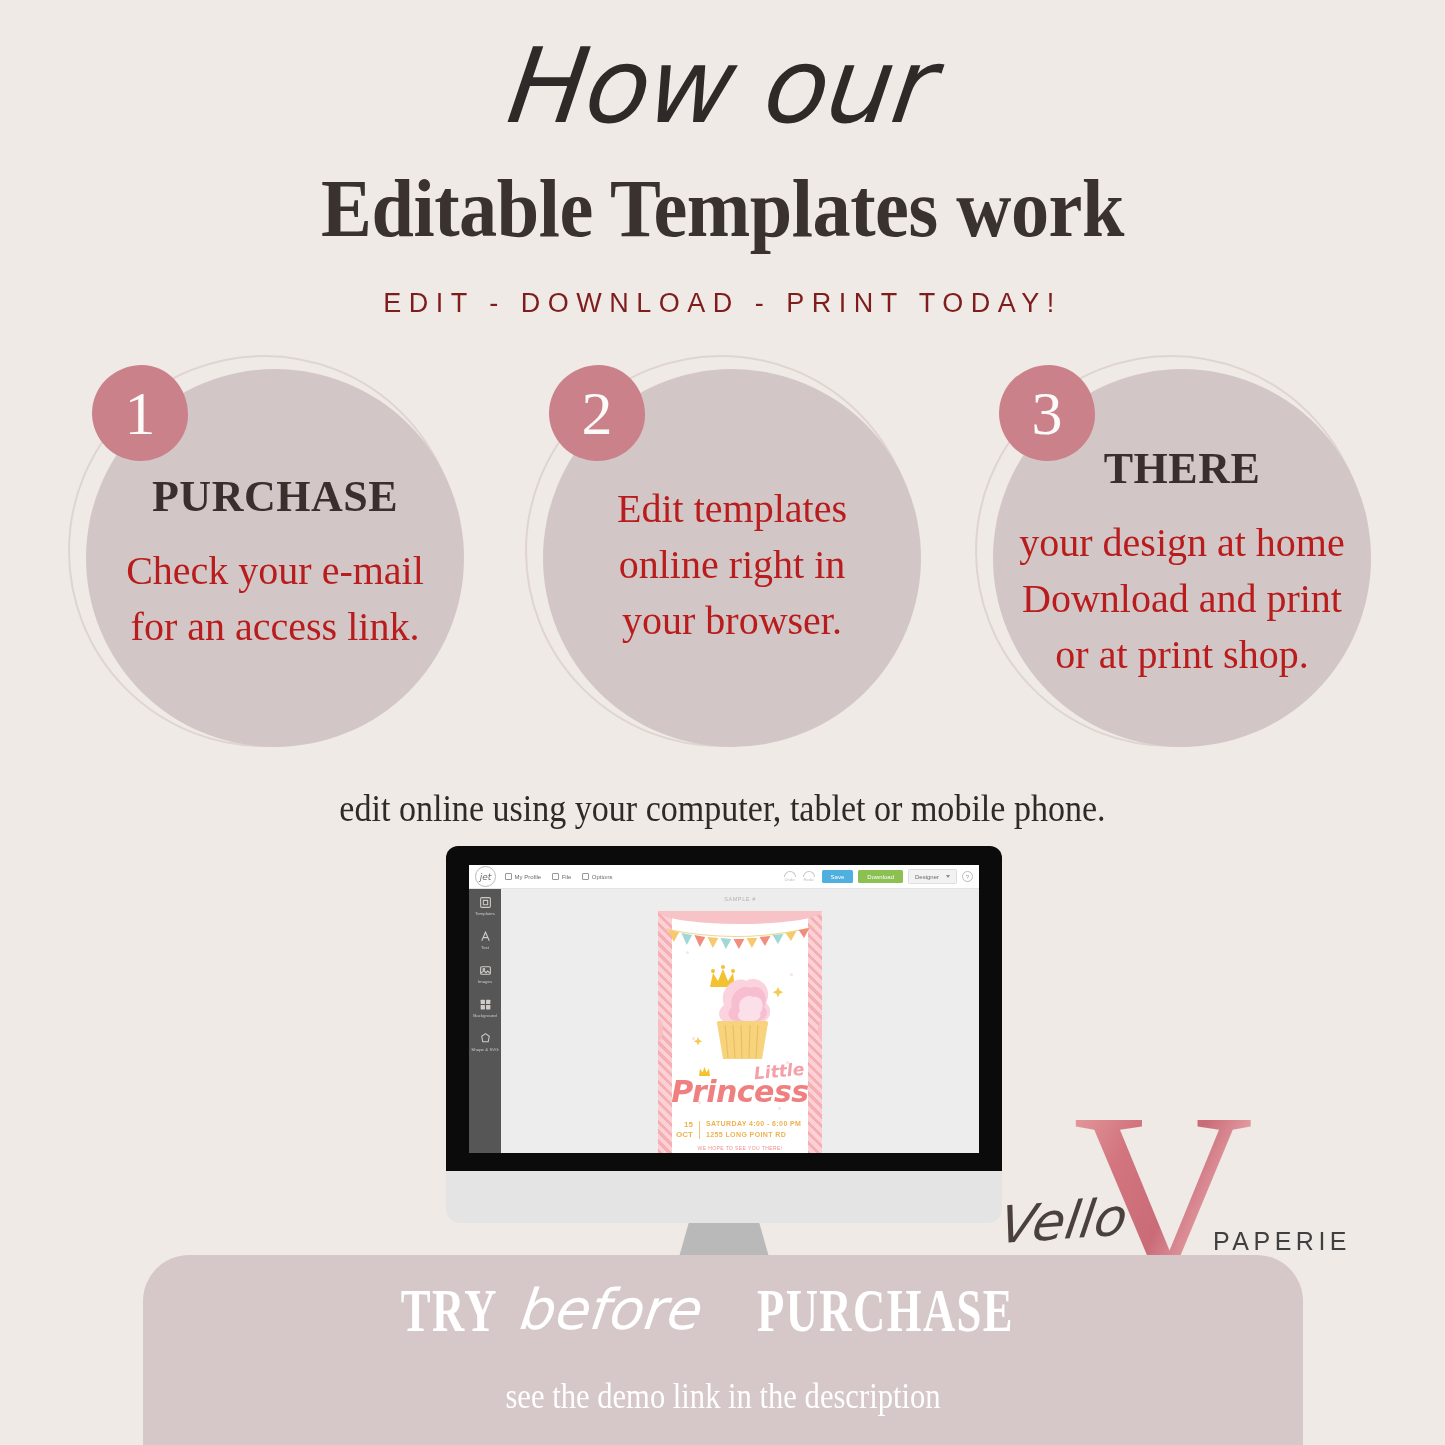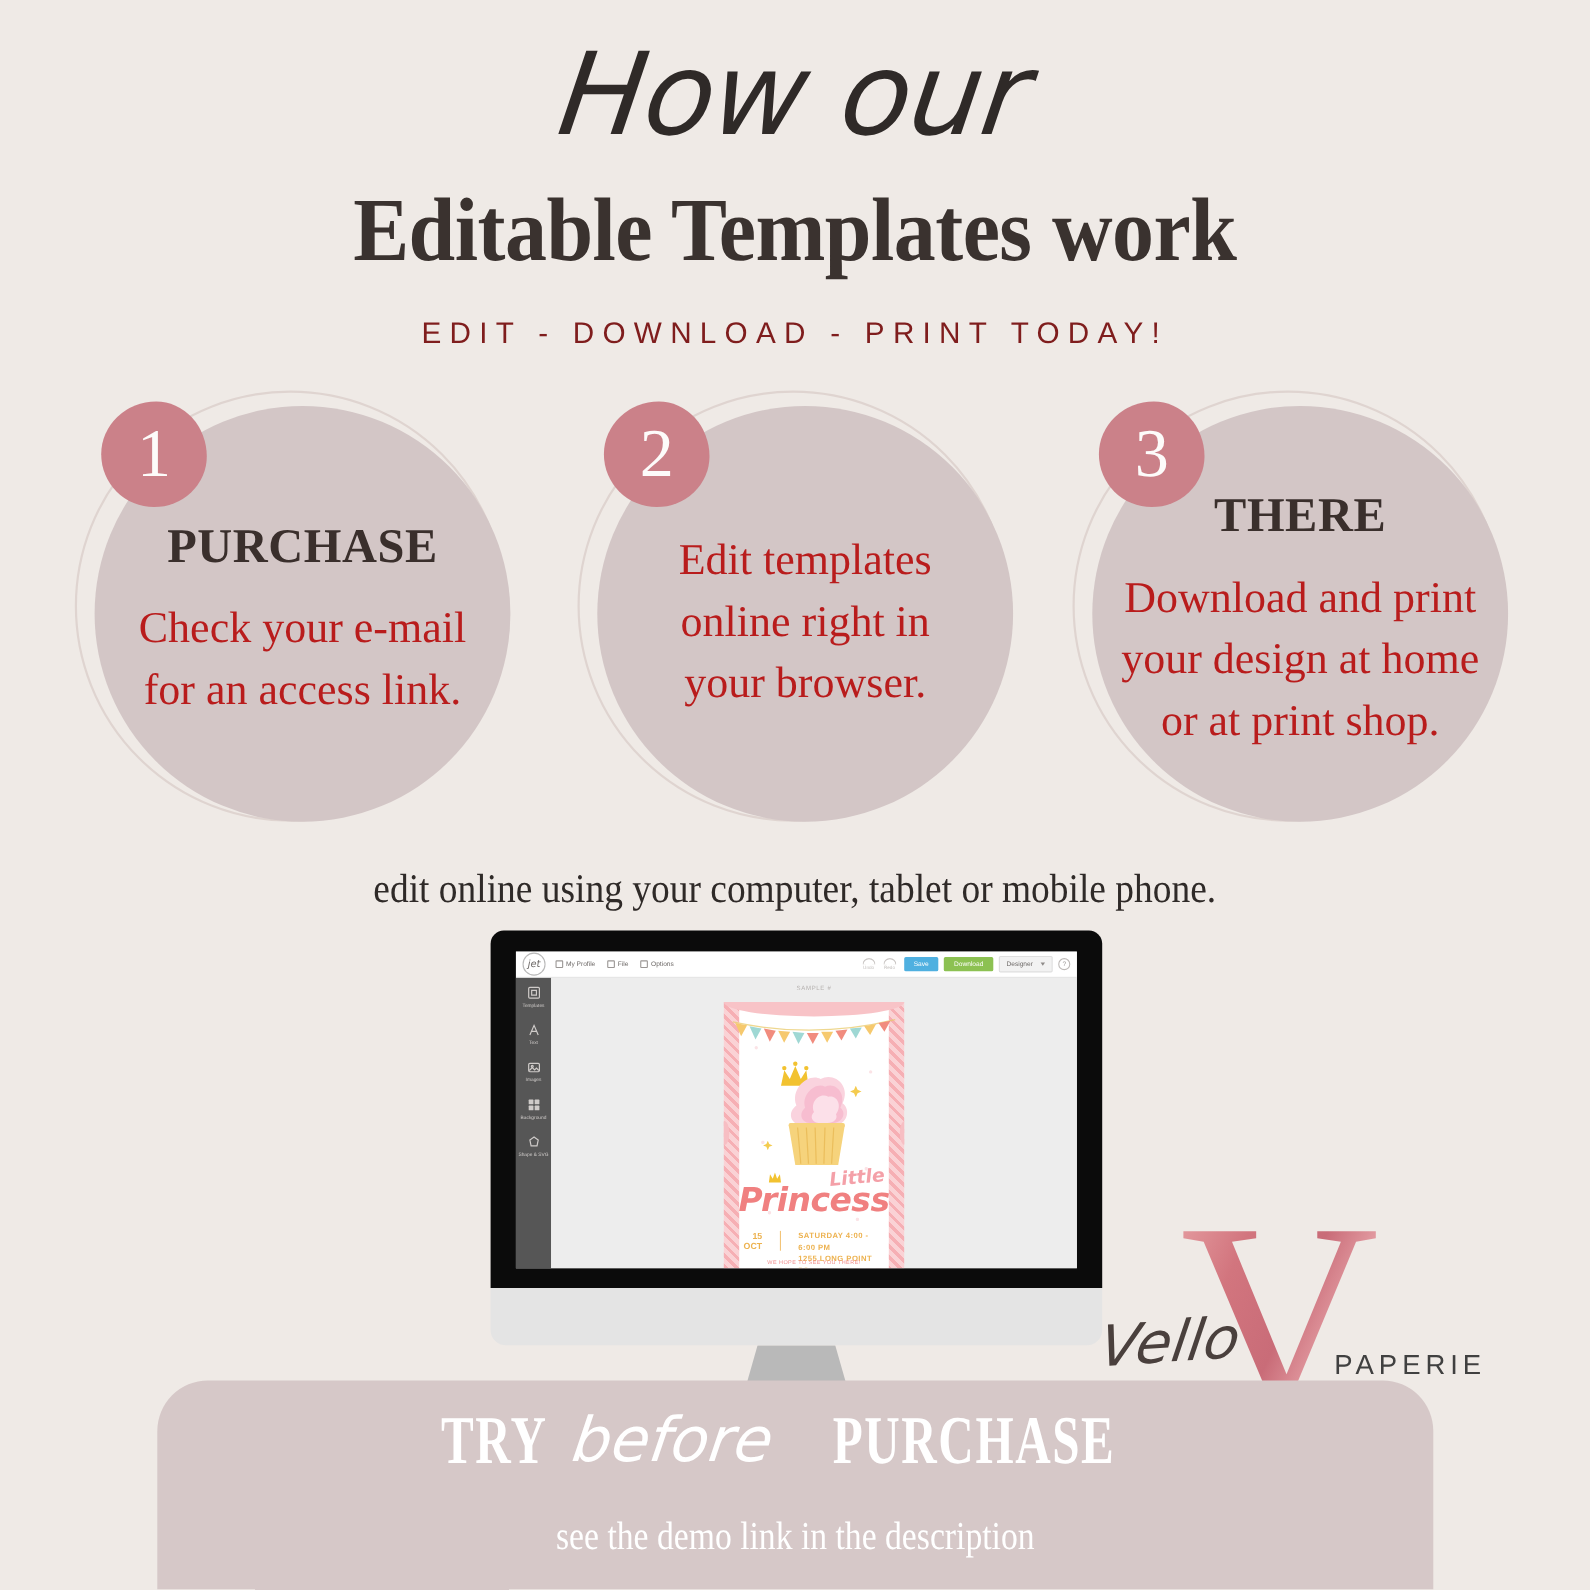--- a/index.html
+++ b/index.html
@@ -198,21 +198,21 @@
   .t-princess{
     position:absolute;left:0;right:0;top:166px;text-align:center;
     font-family:"DejaVu Sans",sans-serif;font-style:italic;font-weight:700;
     font-size:30px;color:#F08080;line-height:1;letter-spacing:-0.5px;
   }
   .card-crown{position:absolute;left:40px;top:152px;width:13px;height:11px;}
   .card-crown svg{width:100%;height:100%;}
 
   .dateblk{
     position:absolute;left:18px;right:18px;top:208px;
-    display:flex;gap:16px;
+    display:flex;align-items:center;gap:6px;
     font-family:"Liberation Sans",sans-serif;color:#EDB24F;
   }
   .d-left{font-size:8px;font-weight:700;line-height:1.15;text-align:right;}
   .d-bar{width:1px;height:18px;background:#F3C478;}
   .d-right{font-size:7px;font-weight:700;line-height:1.5;letter-spacing:0.4px;}
   .card-foot{
     position:absolute;left:0;right:0;top:234px;text-align:center;
     font-family:"Liberation Sans",sans-serif;font-size:5px;color:#F08E8E;
     letter-spacing:0.4px;
   }
@@ -302,22 +302,22 @@
       </div>
     </div>
 
     <div class="step s3">
       <div class="ring"></div>
       <div class="disc"></div>
       <div class="badge">3</div>
       <div class="step-body">
         <div class="step-title">THERE</div>
         <div class="step-desc">
+          <div>your design at home</div>
           <div>Download and print</div>
-          <div>your design at home</div>
           <div>or at print shop.</div>
         </div>
       </div>
     </div>
 
   </div>
 
   <div class="caption">edit online using your computer, tablet or mobile phone.</div>
 
   <div class="monitor">

